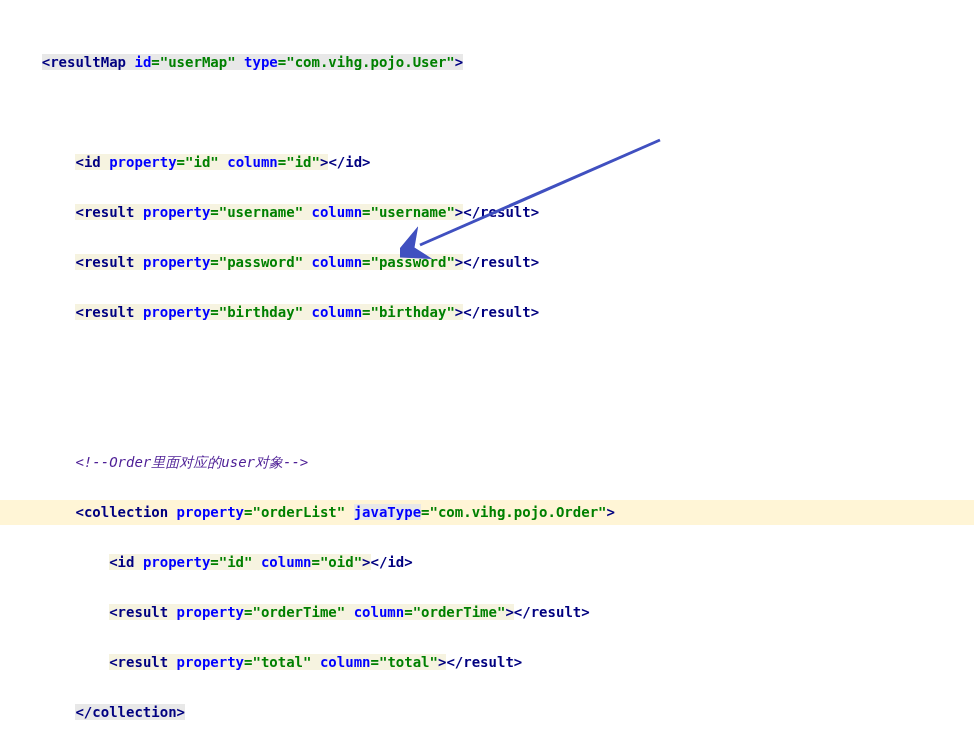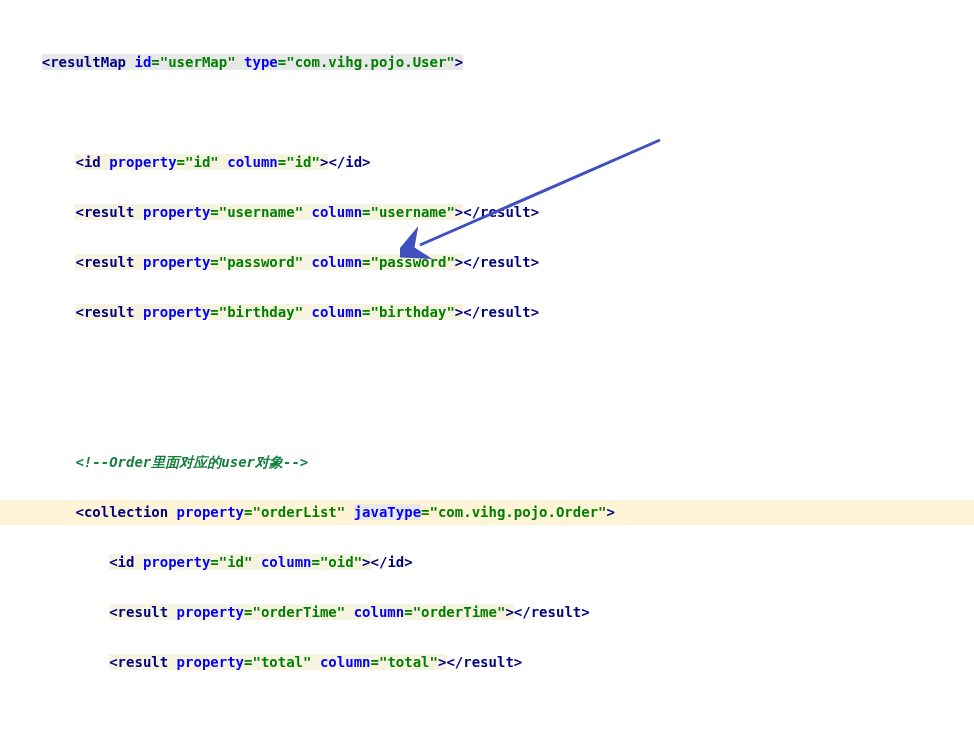--- a/index.html
+++ b/index.html
@@ -21,21 +21,21 @@
   }
   .hl-full {
     background: #fff5d6;
   }
   .hl-span {
     background: #f6f3e0;
   }
   .tag { color: #000080; font-weight: bold; }
   .attr { color: #0000ff; font-weight: bold; }
   .val { color: #008000; font-weight: bold; }
-  .comment { color: #15803d; font-style: italic; font-weight: bold; }
+  .comment { color: #4c1d95; font-style: italic; font-weight: normal; }
   .gray-bg { background: #e8e8e8; }
   svg.arrow {
     position: absolute;
     pointer-events: none;
   }
 </style>
 </head>
 <body>
 
 <div class="code-area">
@@ -46,20 +46,21 @@
 <div class="line">        <span class="hl-span"><span class="tag">&lt;</span><span class="tag">result</span><span> </span><span class="attr">property</span><span class="val">="</span><span class="val">username</span><span class="val">"</span><span> </span><span class="attr">column</span><span class="val">="</span><span class="val">username</span><span class="val">"</span><span class="tag">&gt;</span></span><span class="tag">&lt;/</span><span class="tag">result</span><span class="tag">&gt;</span></div>
 <div class="line">        <span class="hl-span"><span class="tag">&lt;</span><span class="tag">result</span><span> </span><span class="attr">property</span><span class="val">="</span><span class="val">password</span><span class="val">"</span><span> </span><span class="attr">column</span><span class="val">="</span><span class="val">password</span><span class="val">"</span><span class="tag">&gt;</span></span><span class="tag">&lt;/</span><span class="tag">result</span><span class="tag">&gt;</span></div>
 <div class="line">        <span class="hl-span"><span class="tag">&lt;</span><span class="tag">result</span><span> </span><span class="attr">property</span><span class="val">="</span><span class="val">birthday</span><span class="val">"</span><span> </span><span class="attr">column</span><span class="val">="</span><span class="val">birthday</span><span class="val">"</span><span class="tag">&gt;</span></span><span class="tag">&lt;/</span><span class="tag">result</span><span class="tag">&gt;</span></div>
 <div class="line"> </div>
 <div class="line"> </div>
 <div class="line">        <span class="comment">&lt;!--Order里面对应的user对象--&gt;</span></div>
 <div class="line hl-full">        <span class="tag">&lt;</span><span class="tag">collection</span><span> </span><span class="attr">property</span><span class="val">="</span><span class="val">orderList</span><span class="val">"</span><span> </span><span class="gray-bg"><span class="attr">javaType</span></span><span class="val">="</span><span class="val">com.vihg.pojo.Order</span><span class="val">"</span><span class="tag">&gt;</span></div>
 <div class="line">            <span class="hl-span"><span class="tag">&lt;</span><span class="tag">id</span><span> </span><span class="attr">property</span><span class="val">="</span><span class="val">id</span><span class="val">"</span><span> </span><span class="attr">column</span><span class="val">="</span><span class="val">oid</span><span class="val">"</span><span class="tag">&gt;</span></span><span class="tag">&lt;/</span><span class="tag">id</span><span class="tag">&gt;</span></div>
 <div class="line">            <span class="hl-span"><span class="tag">&lt;</span><span class="tag">result</span><span> </span><span class="attr">property</span><span class="val">="</span><span class="val">orderTime</span><span class="val">"</span><span> </span><span class="attr">column</span><span class="val">="</span><span class="val">orderTime</span><span class="val">"</span><span class="tag">&gt;</span></span><span class="tag">&lt;/</span><span class="tag">result</span><span class="tag">&gt;</span></div>
 <div class="line">            <span class="hl-span"><span class="tag">&lt;</span><span class="tag">result</span><span> </span><span class="attr">property</span><span class="val">="</span><span class="val">total</span><span class="val">"</span><span> </span><span class="attr">column</span><span class="val">="</span><span class="val">total</span><span class="val">"</span><span class="tag">&gt;</span></span><span class="tag">&lt;/</span><span class="tag">result</span><span class="tag">&gt;</span></div>
+<div class="line">        <span class="gray-bg"><span class="tag">&lt;/</span><span class="tag">collection</span><span class="tag">&gt;</span></span></div>
 
 
 
 
 
 
 
 
 
 

